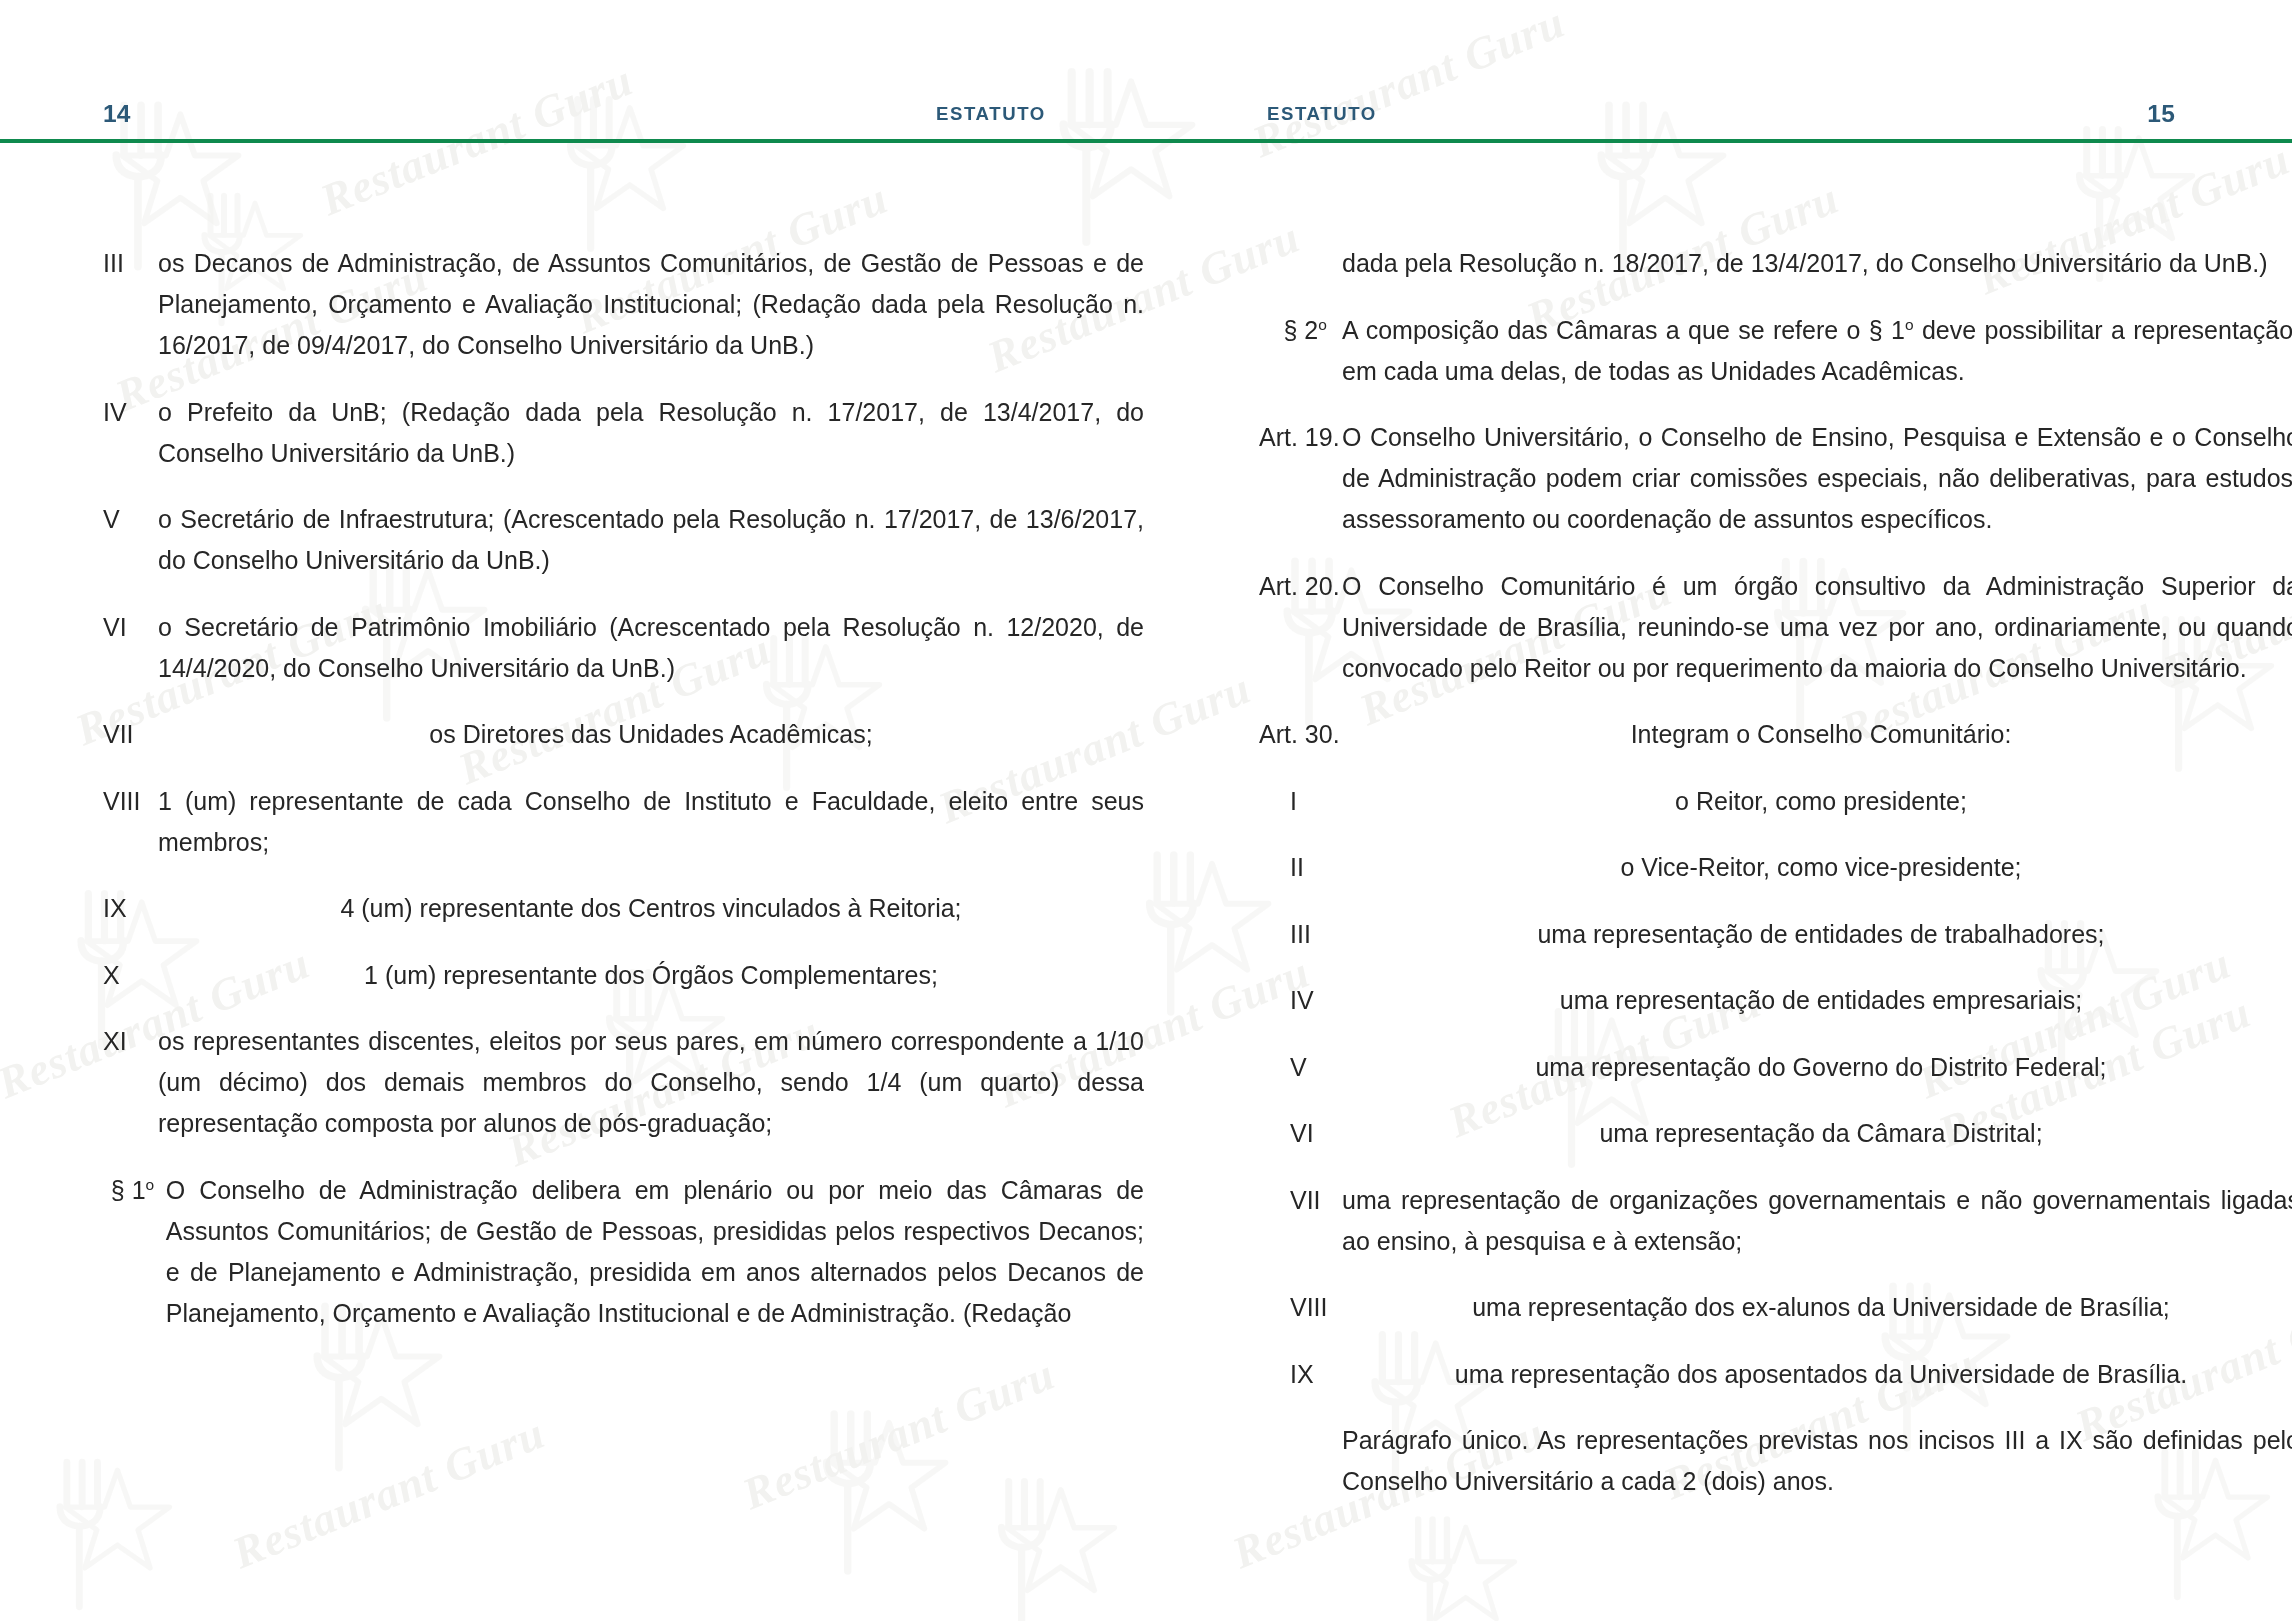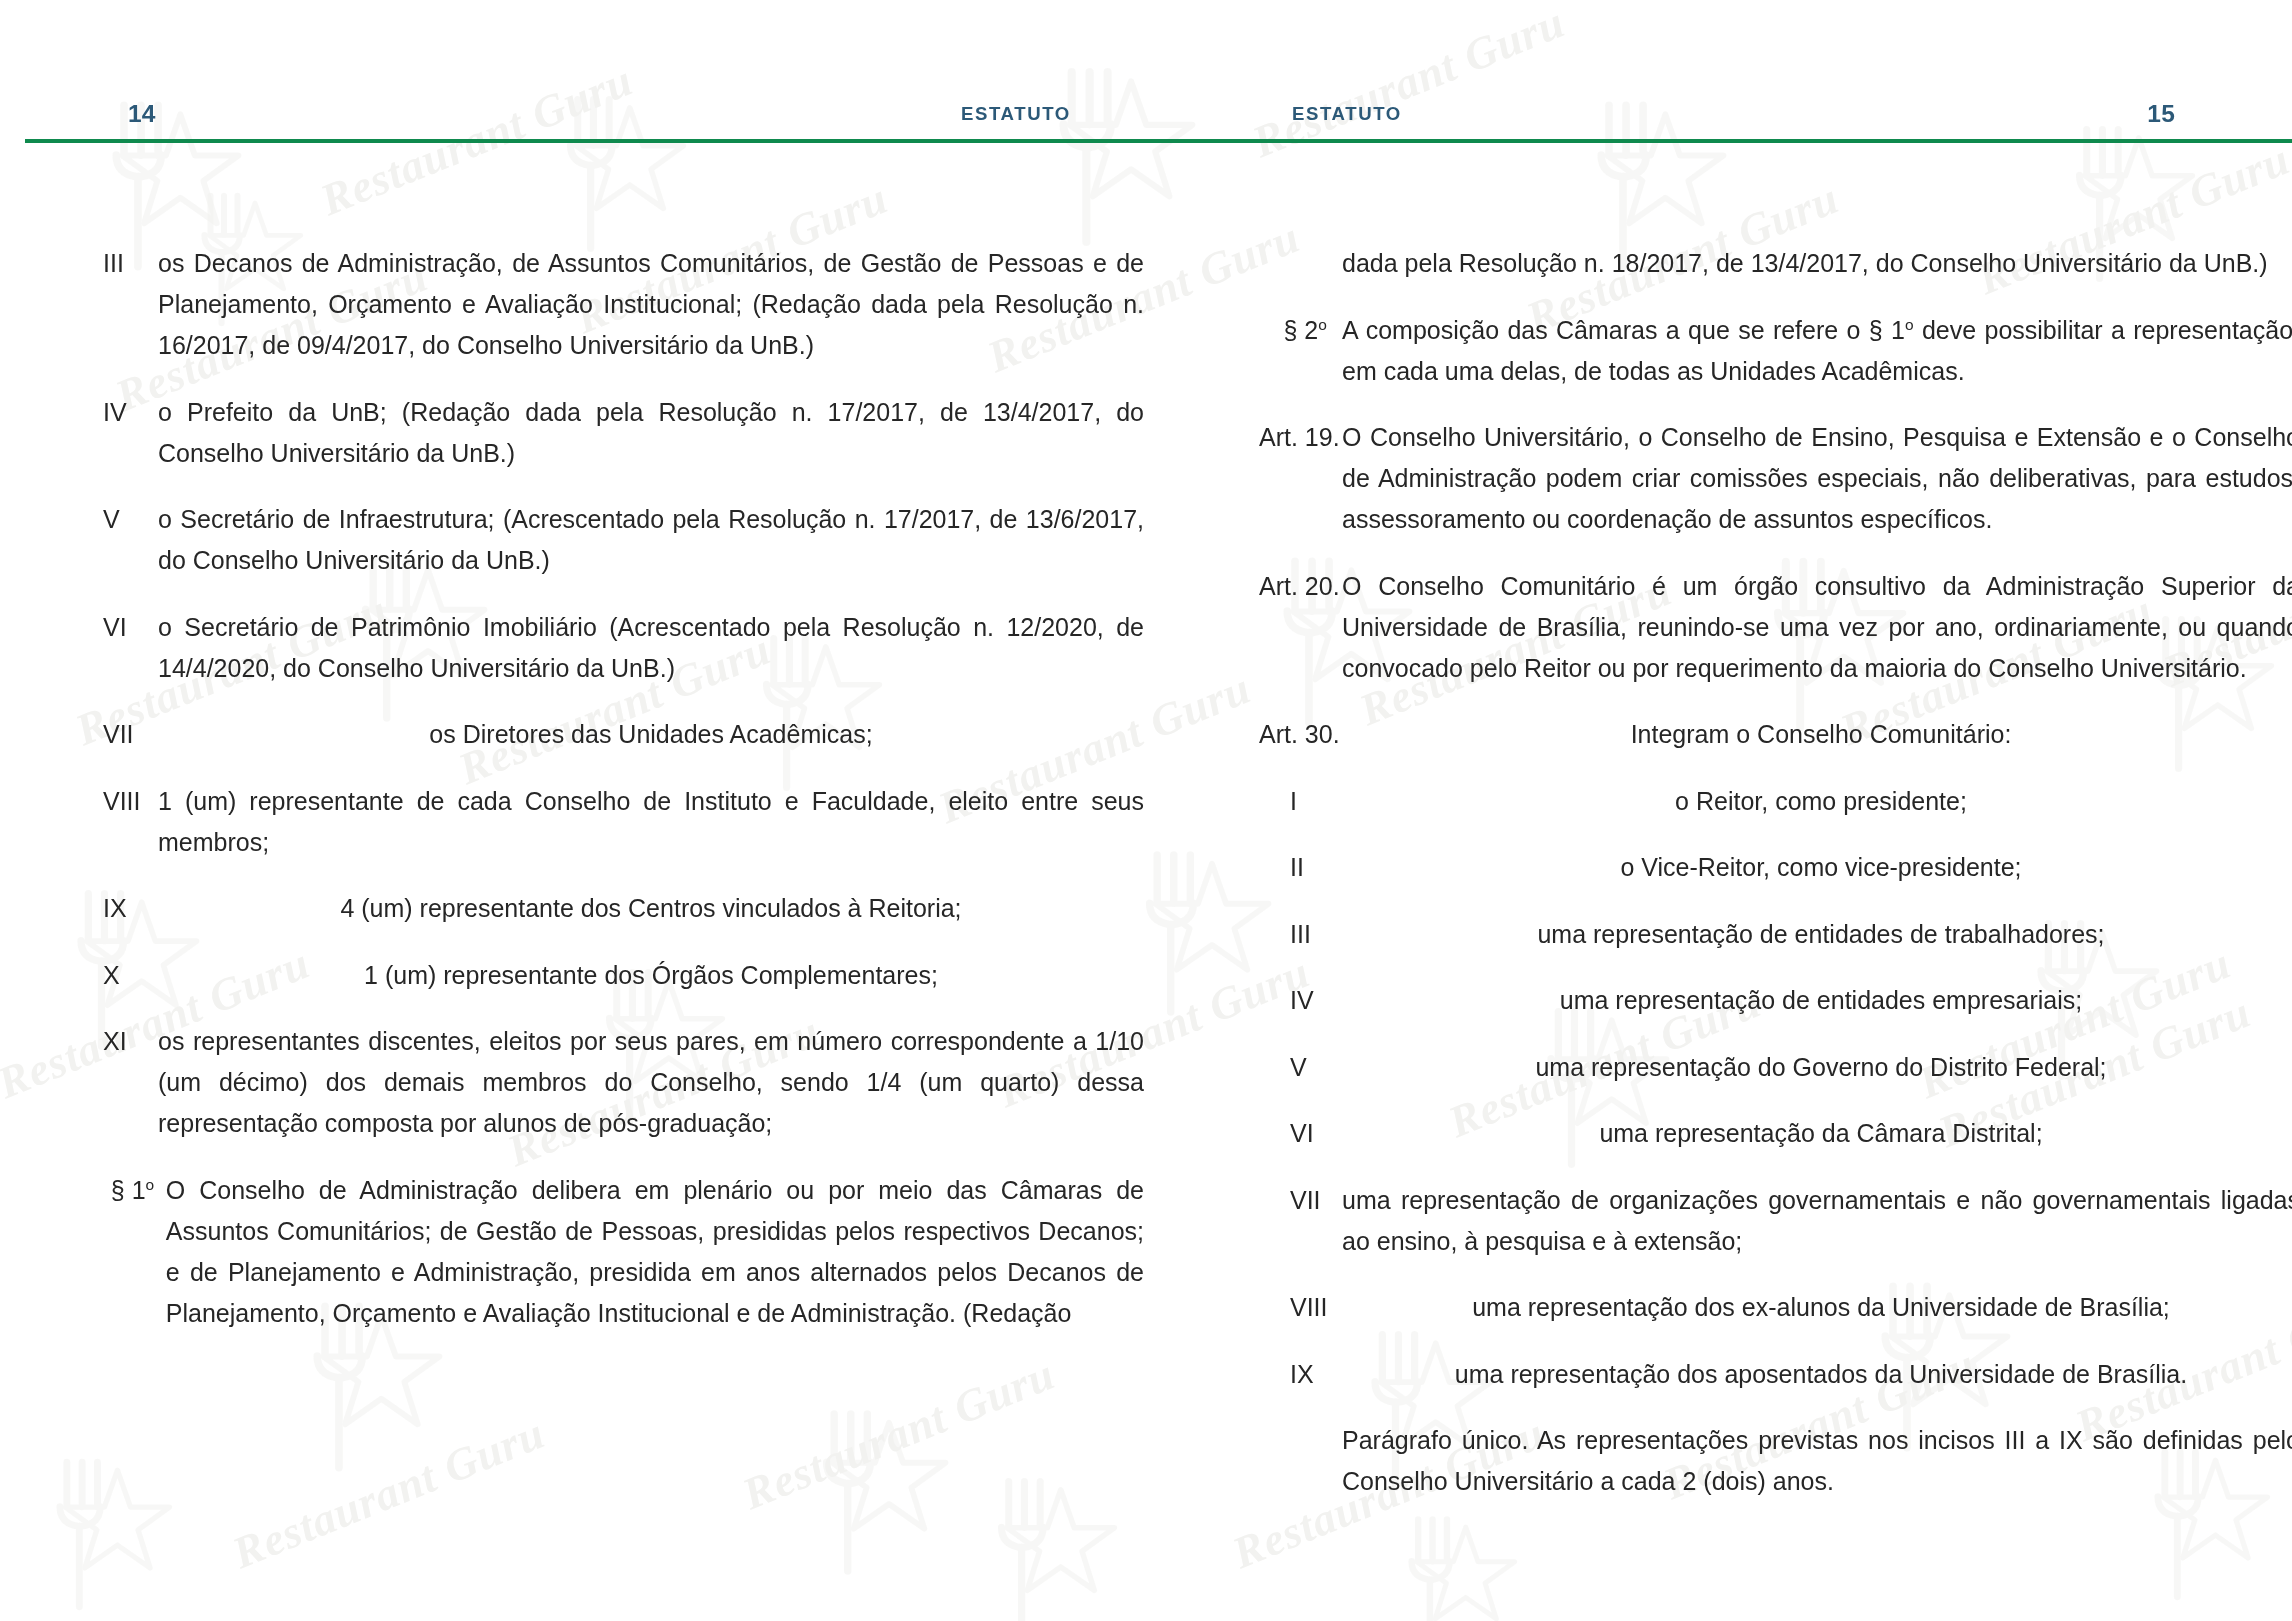--- a/index.html
+++ b/index.html
@@ -42,21 +42,20 @@
     transform-origin: left center;
     letter-spacing: 1px;
   }
 
   
   .header {
     position: absolute;
     top: 0; left: 0; right: 0;
     height: 172px;
     z-index: 2;
-    margin-left: 25px;
   }
   .hdr-row {
     position: absolute;
     top: 101px;
     left: 0;
     right: 0;
     height: 25.5px;
   }
   .pagenum {
     position: absolute;

